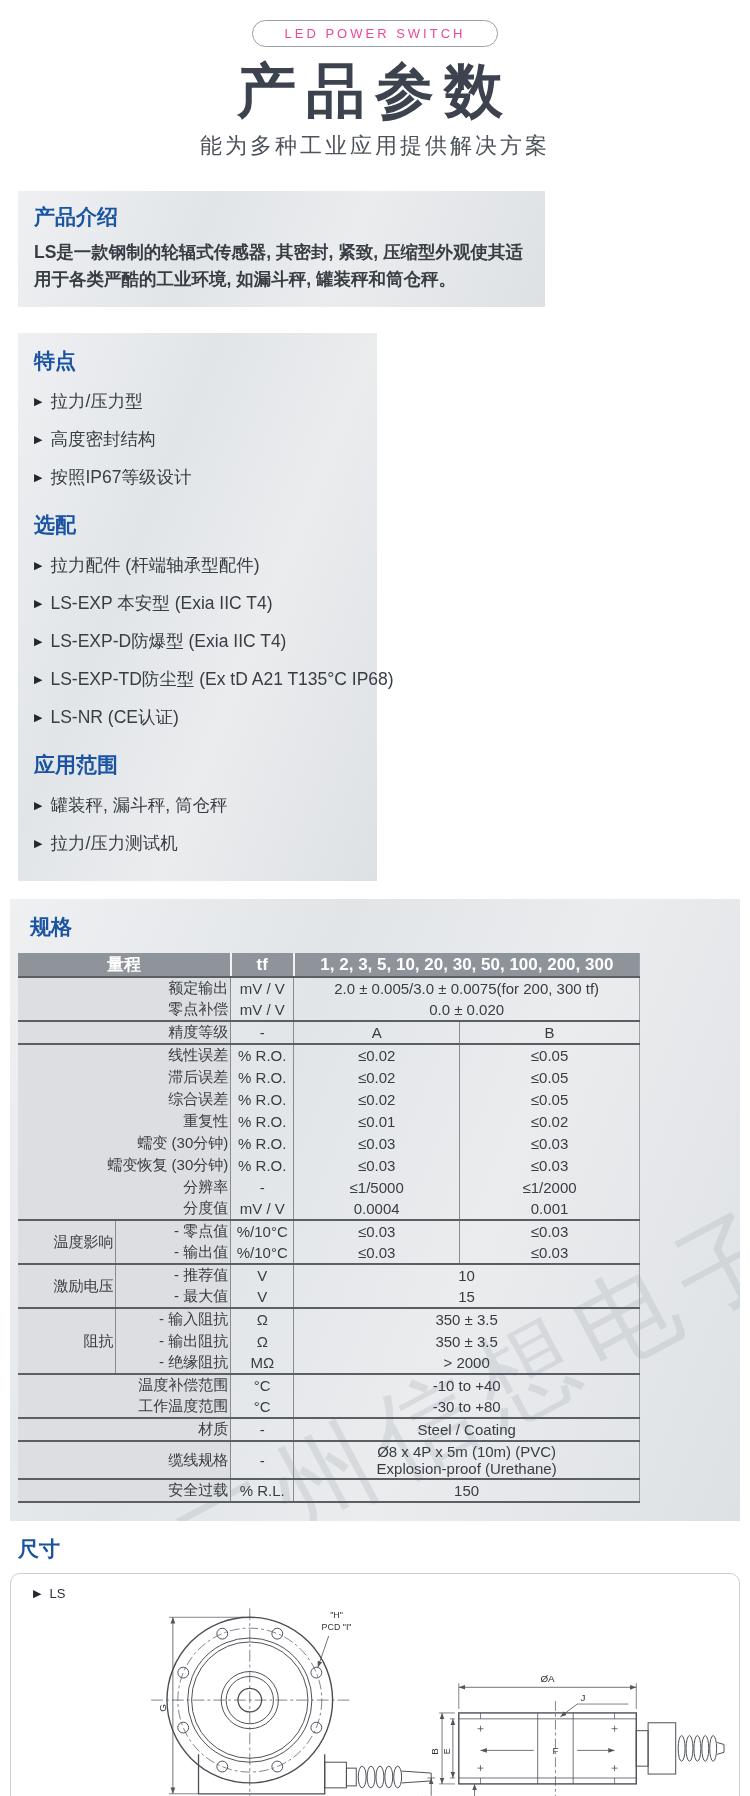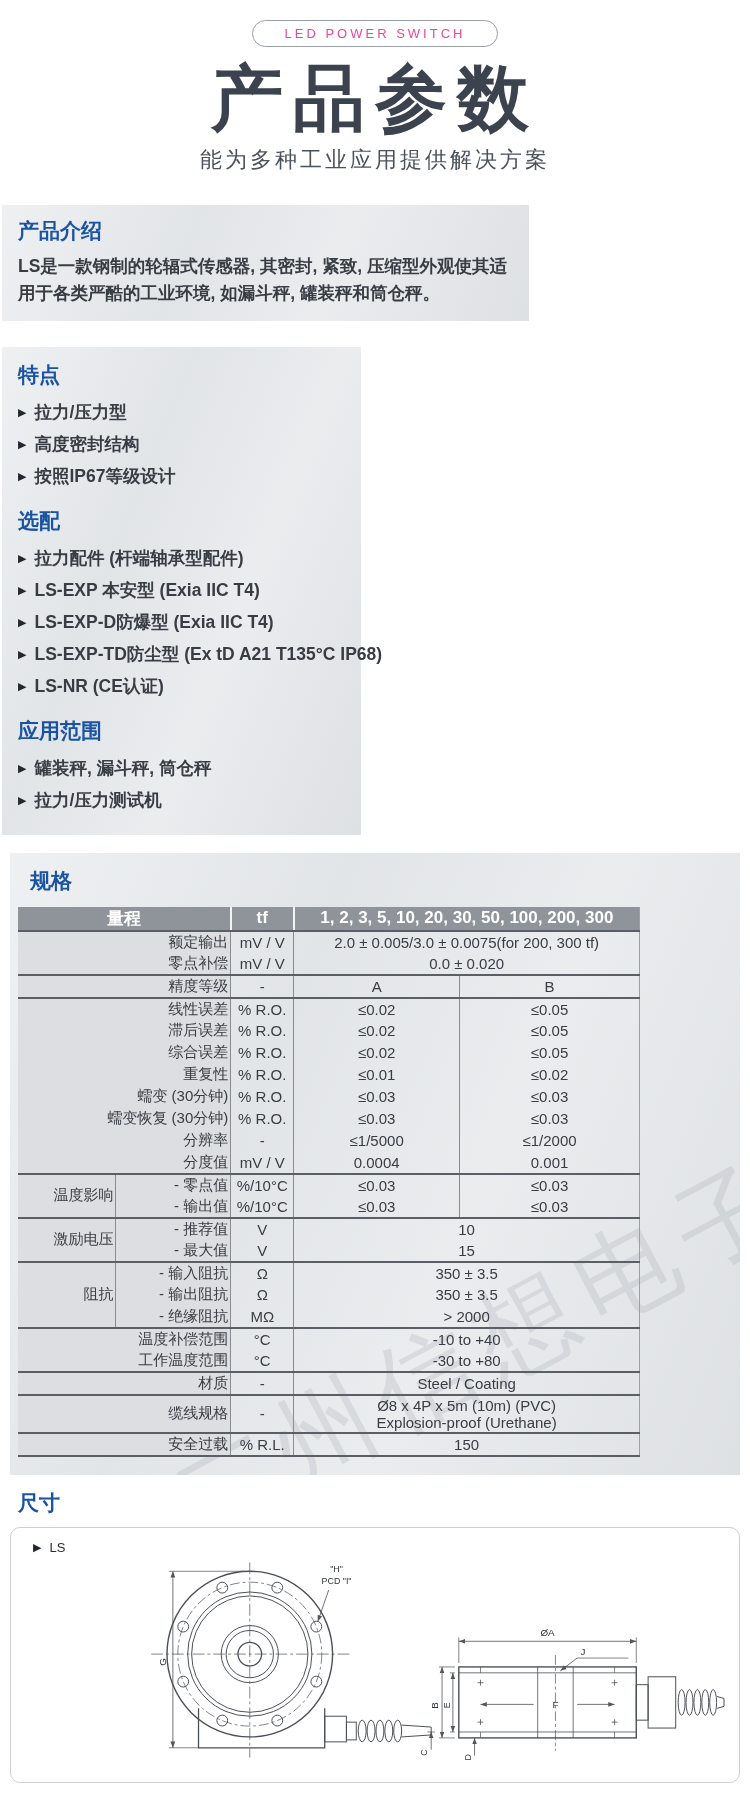--- a/index.html
+++ b/index.html
@@ -16,53 +16,53 @@
   .badge {
     display: inline-block;
     border: 1px solid #9aa0a6;
     border-radius: 16px;
     padding: 5px 32px;
     font-size: 13px;
     letter-spacing: 3px;
     color: #ec4899;
   }
   .title {
-    font-size: 72px;
+    font-size: 59px;
     font-weight: 800;
     color: #3c434e;
     letter-spacing: 10px;
     margin: 14px 0 8px;
     line-height: 1.05;
   }
   .subtitle {
     font-size: 22px;
     color: #4c525a;
     letter-spacing: 3px;
     margin-bottom: 30px;
   }
 
   
   .panel {
     background: linear-gradient(112deg, #eef0f2 0%, #e2e5e8 35%, #eaecee 62%, #dee1e4 100%);
-    margin-left: 2px;
+    margin-left: 18px;
   }
   .sec-h {
     font-size: 21px;
     font-weight: 700;
     color: #1a53a1;
     margin: 0 0 8px;
   }
   .intro { width: 527px; padding: 12px 16px 14px; margin-bottom: 26px; }
   .intro p { font-size: 17.5px; line-height: 1.55; color: #383d44; font-weight: bold; }
 
   .feat { width: 359px; padding: 14px 16px 18px; margin-bottom: 18px; }
   .feat .sec-h { margin-top: 14px; }
   .feat .sec-h:first-child { margin-top: 0; }
   ul.blist { list-style: none; }
-  ul.blist li { font-size: 17.5px; line-height: 30px; color: #383d44; white-space: nowrap; font-weight: bold; }
+  ul.blist li { font-size: 17.5px; line-height: 36px; color: #383d44; white-space: nowrap; }
   .arr { font-size: 11px; margin-right: 8px; color: #23282f; position: relative; top: -2px; }
 
   
   .specs {
     margin-left: 10px;
     width: 730px;
     padding: 14px 0 18px;
     position: relative;
     overflow: hidden;
     margin-bottom: 14px;

